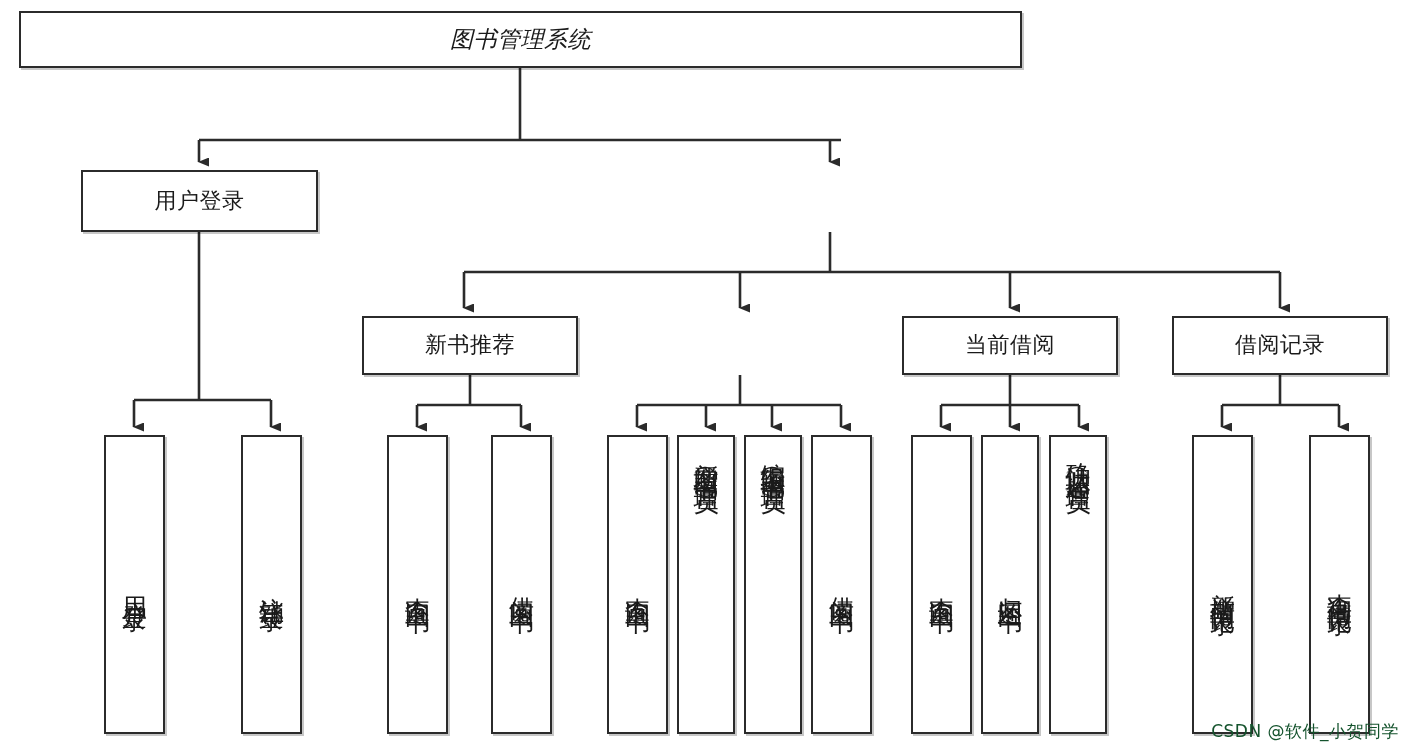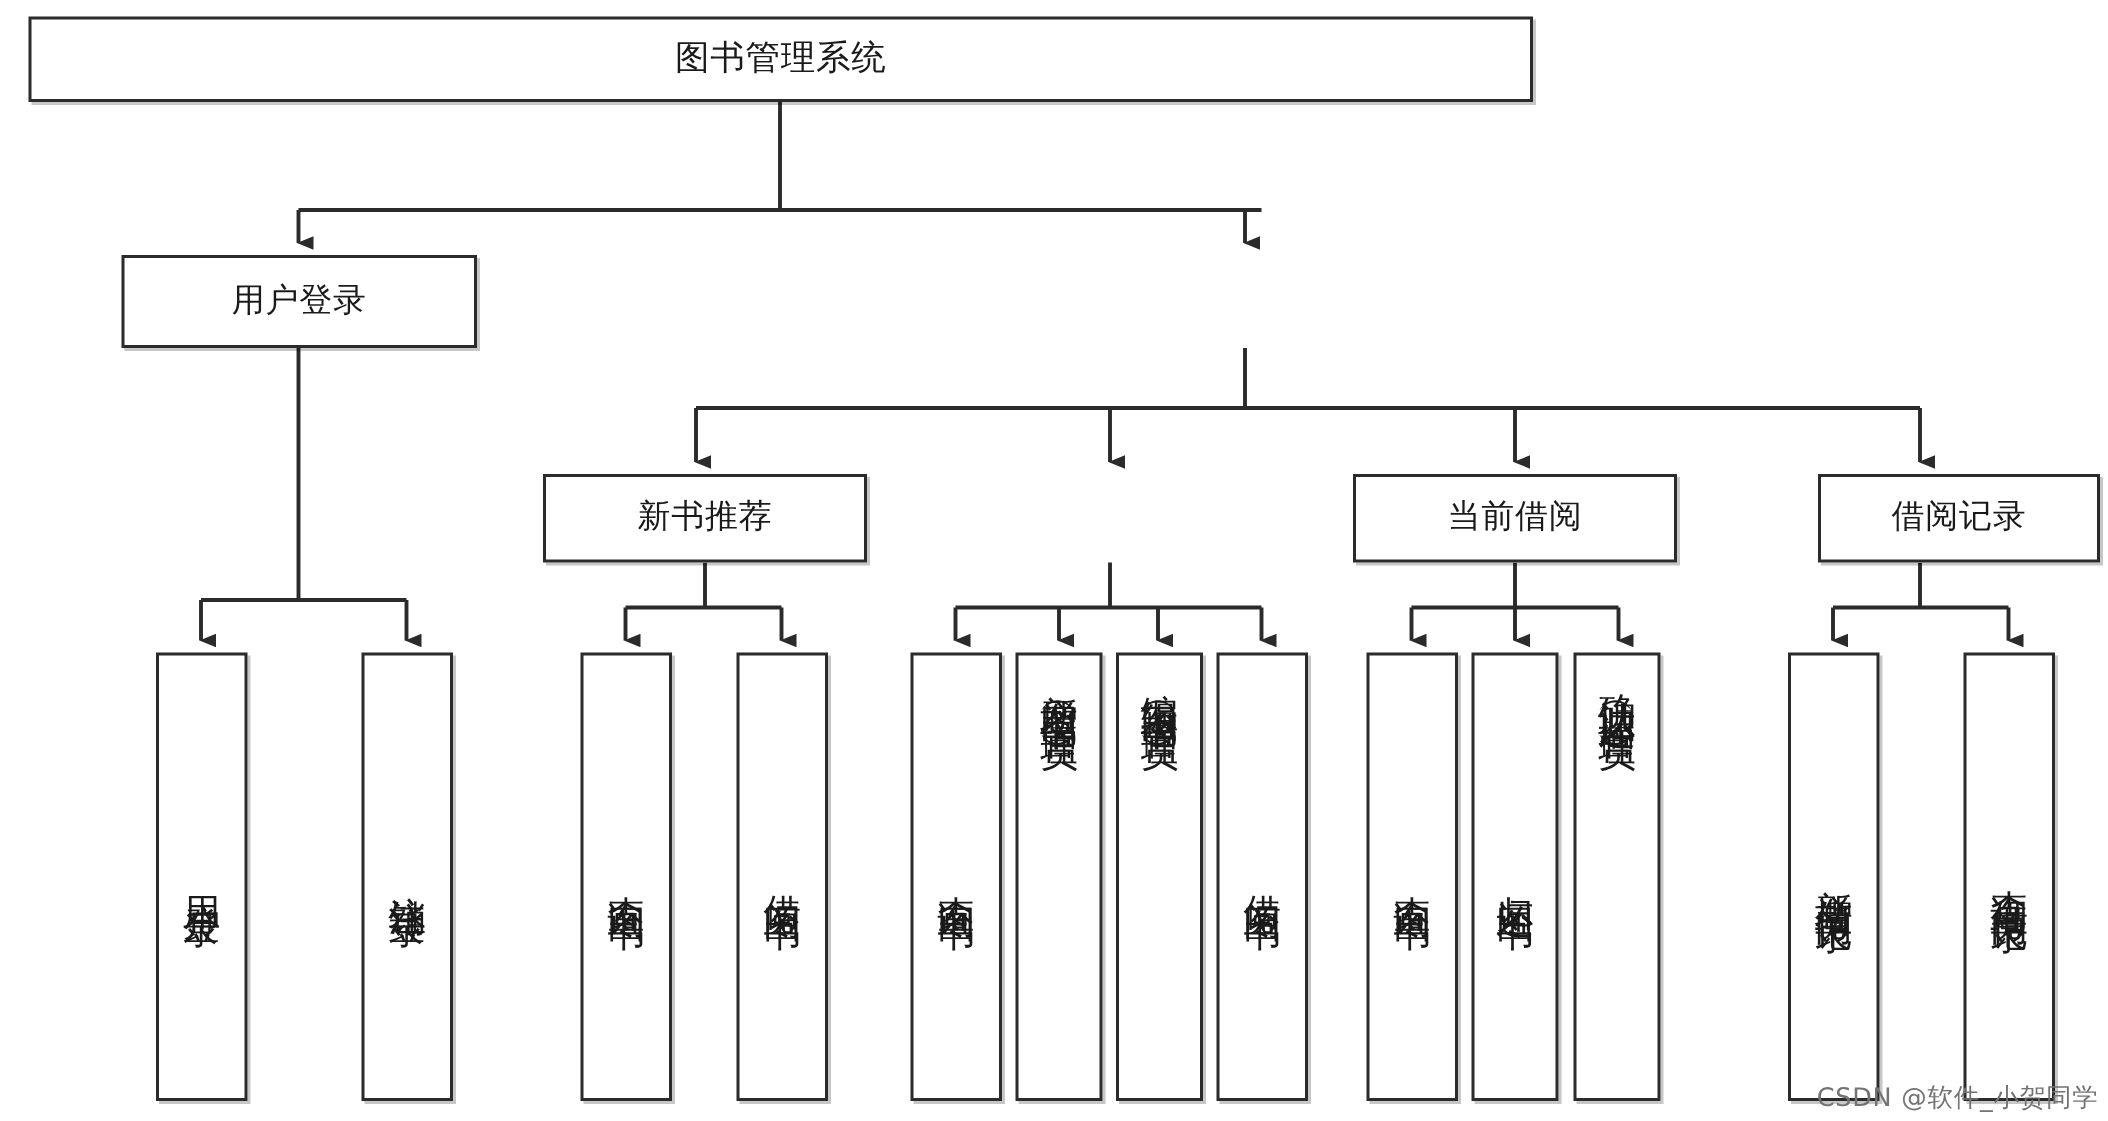--- a/index.html
+++ b/index.html
@@ -58,21 +58,21 @@
   }
   .node.v.mid{
     align-items:center;
     padding-top:0;
   }
   .watermark{
     position:absolute;
     right:6px;
     bottom:4px;
     font-size:17px;
-    color:#737373;
+    color:#14532d;
     white-space:nowrap;
     letter-spacing:0.5px;
   }
 </style>
 </head>
 <body>
 
 <div id="canvas">
 
   <svg class="edges" viewBox="0 0 1405 747" xmlns="http://www.w3.org/2000/svg">
@@ -118,35 +118,35 @@
       <path d="M1010,405 L1010,427" marker-end="url(#arw)"></path>
       <path d="M1079,405 L1079,427" marker-end="url(#arw)"></path>
 
       <path d="M1280,375 L1280,405"></path>
       <path d="M1222,405 L1339,405"></path>
       <path d="M1222,405 L1222,427" marker-end="url(#arw)"></path>
       <path d="M1339,405 L1339,427" marker-end="url(#arw)"></path>
     </g>
   </svg>
 
-  <div class="node h root" style="left:19px;top:11px;width:1003px;height:57px;">
+  <div class="node h root" style="left:19px;top:11px;width:1003px;height:57px;font-style:italic;">
     <span class="lbl">图书管理系统</span>
   </div>
 
   <div class="node h" style="left:81px;top:170px;width:237px;height:62px;">
     <span class="lbl">用户登录</span>
   </div>
 
   <div class="node h" style="left:362px;top:316px;width:216px;height:59px;">
     <span class="lbl">新书推荐</span>
   </div>
   <div class="node h" style="left:902px;top:316px;width:216px;height:59px;">
     <span class="lbl">当前借阅</span>
   </div>
-  <div class="node h" style="left:1212px;top:316px;width:188px;height:59px;">
+  <div class="node h" style="left:1172px;top:316px;width:216px;height:59px;">
     <span class="lbl">借阅记录</span>
   </div>
 
   <div class="node v mid" style="left:104px;top:435px;width:61px;height:299px;">
     <span class="lbl">用户登录</span>
   </div>
   <div class="node v mid" style="left:241px;top:435px;width:61px;height:299px;">
     <span class="lbl">注销登录</span>
   </div>
 

